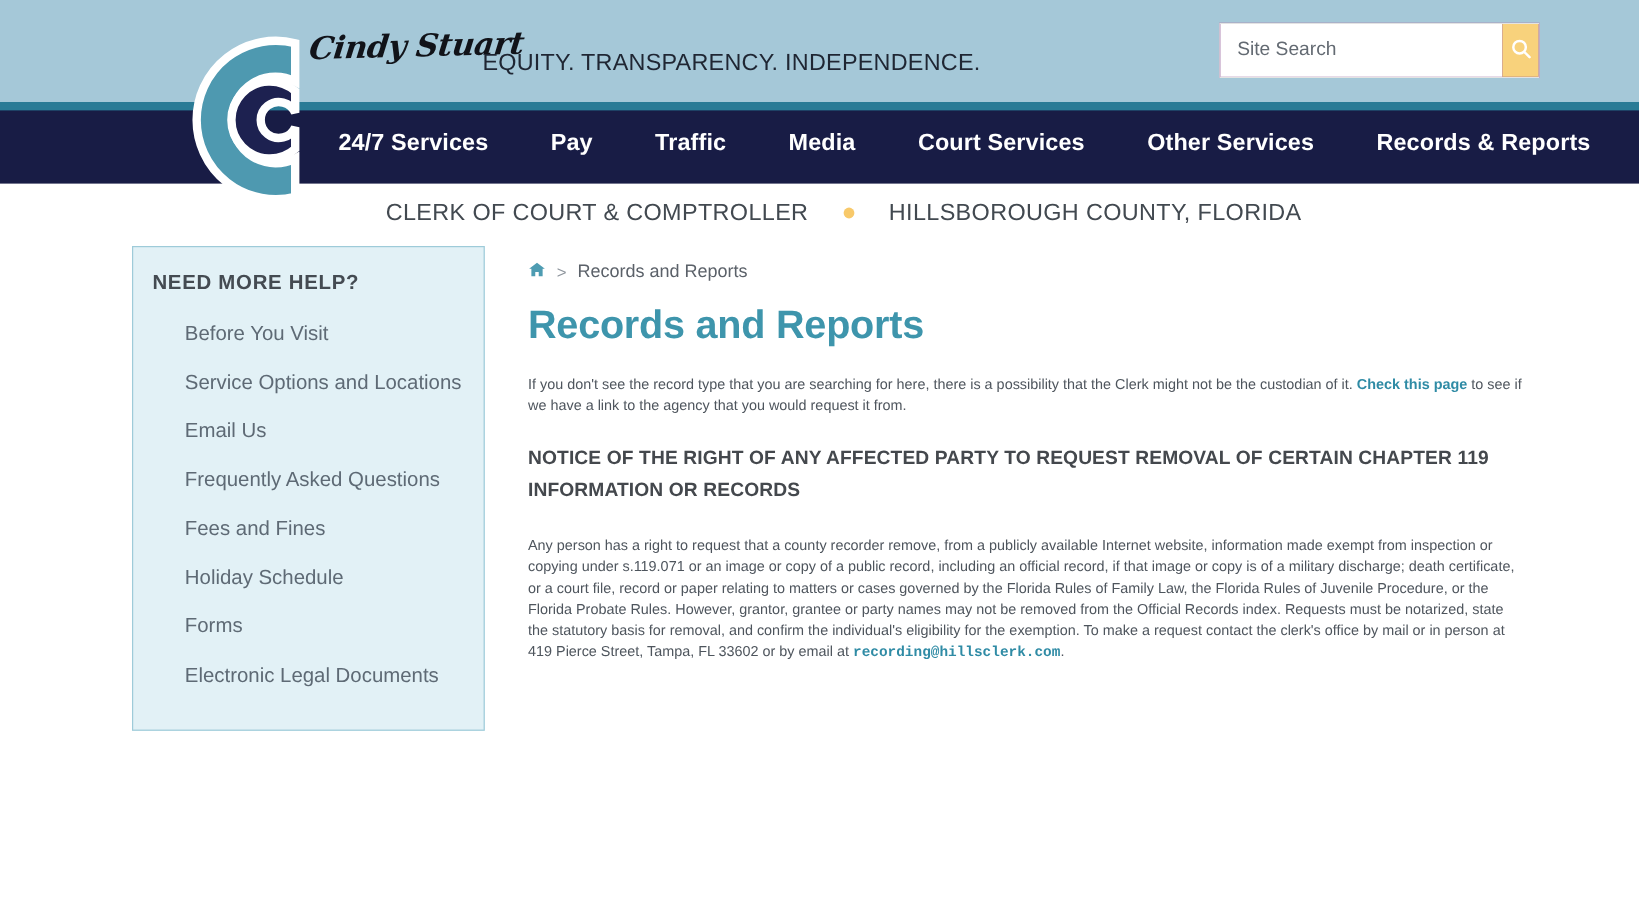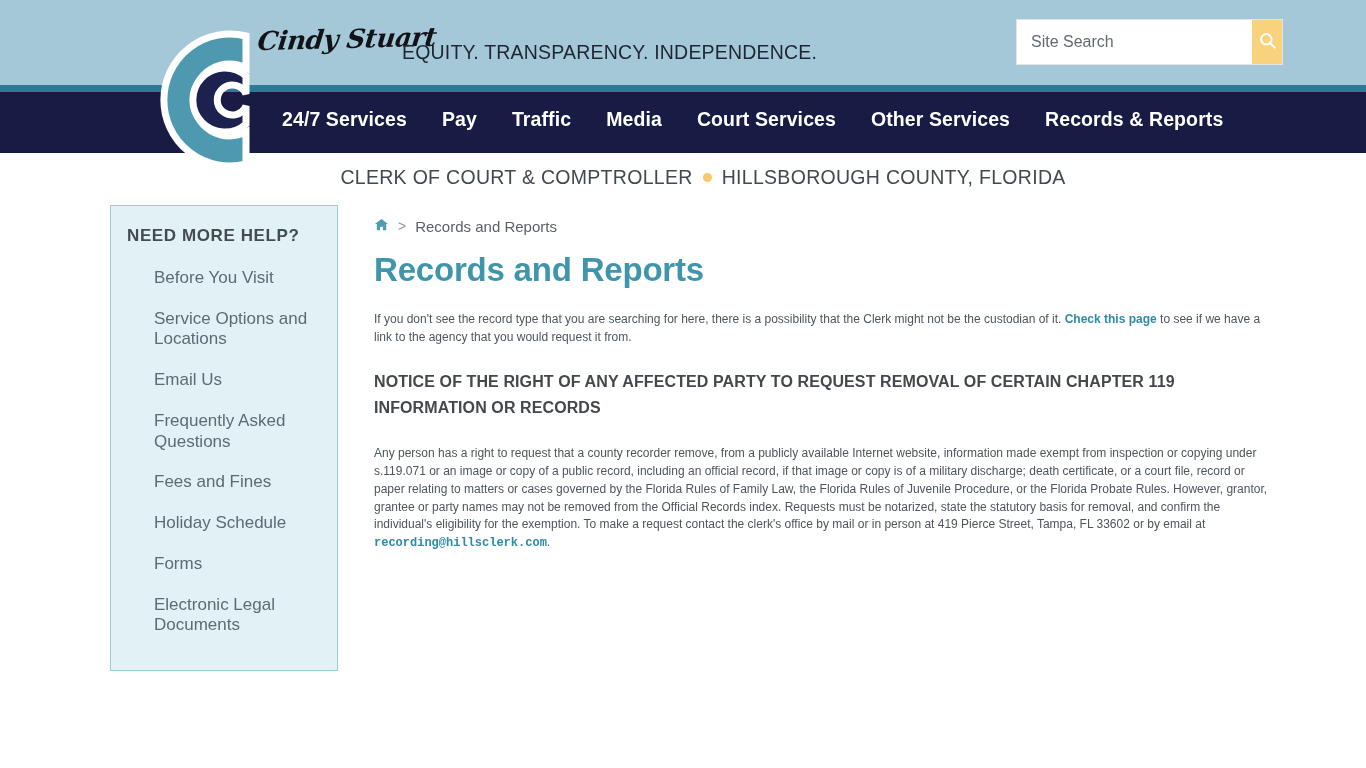--- a/index.html
+++ b/index.html
@@ -87,21 +87,21 @@
     height: 68px;
     background: #181c45;
     width: 100%;
     display: flex;
     align-items: center;
   }
   .nav-inner {
     margin-left: 282px;
     display: flex;
     align-items: center;
-    gap: 35px;
+    gap: 52px;
   }
   .nav-item {
     color: #ffffff;
     font-size: 19.5px;
     font-weight: 700;
     letter-spacing: 0.1px;
     text-decoration: none;
     white-space: nowrap;
     cursor: pointer;
   }
@@ -117,21 +117,21 @@
   }
 
   
   .subtitle-bar {
     height: 48px;
     width: 100%;
     display: flex;
     align-items: center;
     justify-content: center;
     background: #ffffff;
-    gap: 10px;
+    gap: 29px;
     padding-left: 40px;
   }
   .subtitle-text {
     font-size: 19.5px;
     color: #424950;
     letter-spacing: 0.3px;
     white-space: nowrap;
   }
   .subtitle-dot {
     width: 9px; height: 9px;
@@ -139,21 +139,21 @@
     background: #f8c96a;
     flex: none;
   }
 
   
   .content {
     display: flex;
     padding: 4px 0 0 0;
   }
   .sidebar {
-    width: 228px;
+    width: 294px;
     margin-left: 110px;
     background: #e2f1f6;
     border: 1px solid #9ecbd9;
     padding: 20px 0 24px 0;
     height: fit-content;
     flex: none;
   }
   .sidebar-title {
     font-size: 17px;
     font-weight: 700;

